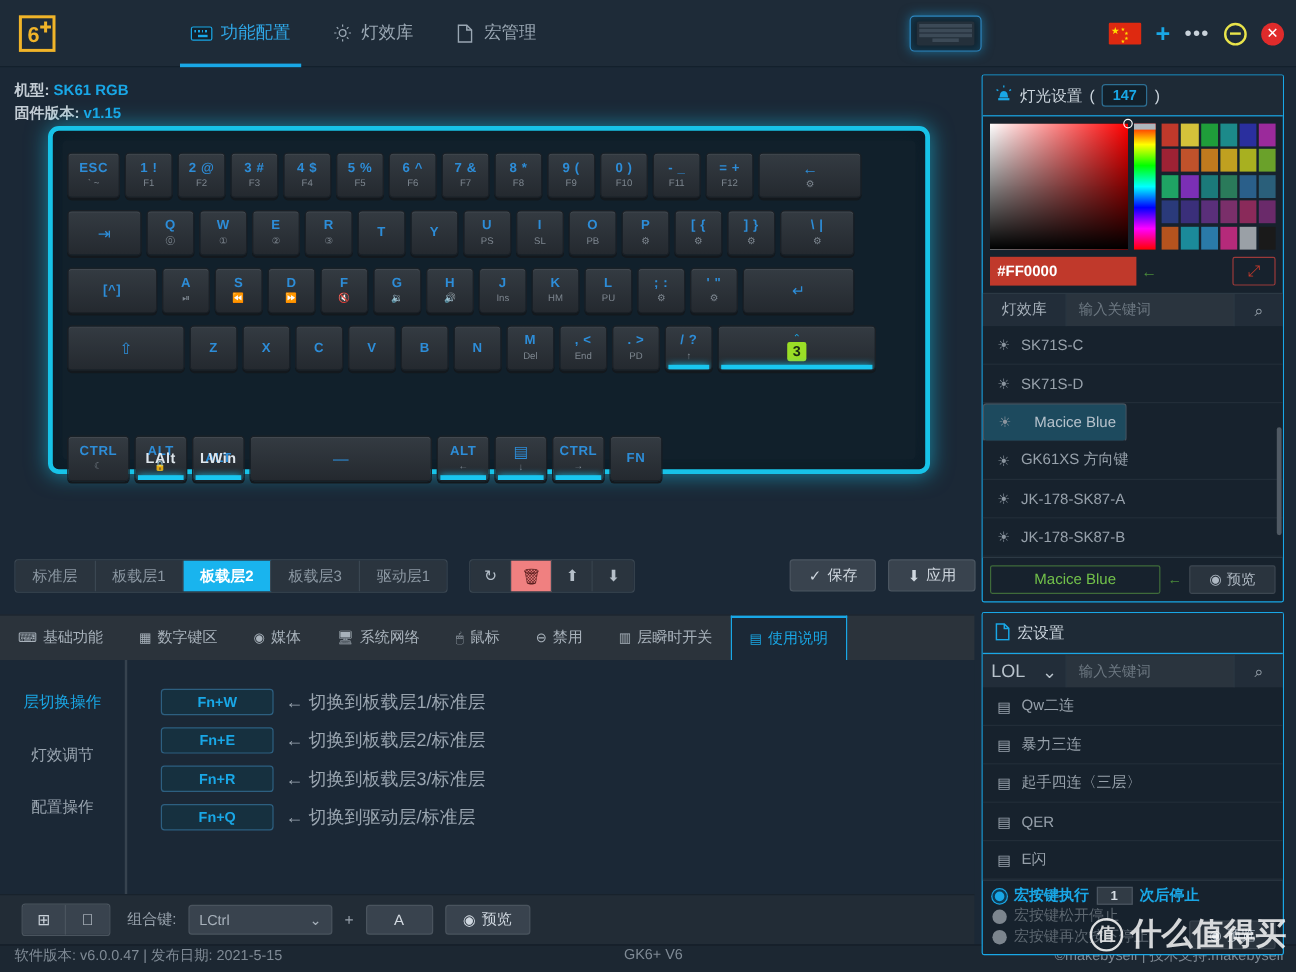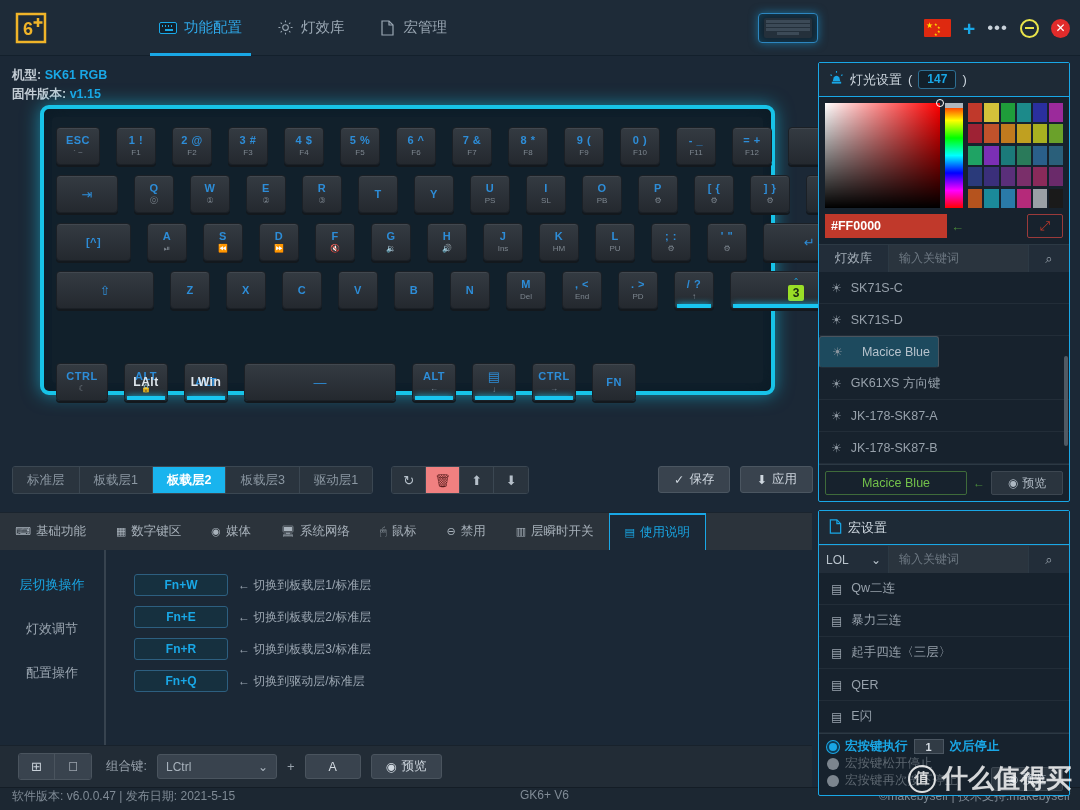--- a/index.html
+++ b/index.html
@@ -61,21 +61,21 @@
 
   
   .kbpanel{
     position:absolute;left:40px;top:105px;width:735px;height:290px;
     border-radius:9px;background:#10202c;
     border:4px solid #17c3e8;
     box-shadow:0 0 18px rgba(23,195,232,.6),inset 0 0 22px rgba(10,25,36,.9);
     padding:8px;
   }
   .kbinner{position:relative;width:100%;height:100%;background:#11202b;border-radius:4px;}
-  .krow{position:absolute;left:4px;display:flex;gap:16px;}
+  .krow{position:absolute;left:4px;display:flex;gap:4px;}
   .key{
     position:relative;background:linear-gradient(#3a424a,#2b3137);border-radius:4px;
     border:1px solid #1b2026;height:38px;width:38px;
     box-shadow:0 2px 0 #13181d, inset 0 1px 0 rgba(255,255,255,.07);
     display:flex;flex-direction:column;align-items:center;justify-content:center;
     cursor:pointer;overflow:hidden;
   }
   .key .top{font-size:11px;font-weight:bold;color:#2d8dd8;line-height:12px;letter-spacing:.5px;}
   .key .bot{font-size:8px;color:#7d868f;line-height:10px;margin-top:2px;}
   .key.dark{background:linear-gradient(#343b42,#24292f);}
@@ -116,21 +116,21 @@
   
   .usage{position:absolute;left:0;top:550px;width:812px;height:195px;background:#1b2836;display:flex;}
   .usleft{width:106px;padding-top:26px;display:flex;flex-direction:column;gap:26px;align-items:center;
     border-right:2px solid #37434f;}
   .usleft div{font-size:13px;color:#9aa5b0;cursor:pointer;}
   .usleft div.active{color:#19a7e6;}
   .usright{padding:24px 0 0 28px;display:flex;flex-direction:column;gap:10px;}
   .urow{display:flex;align-items:center;gap:10px;}
   .keybtn{width:94px;height:22px;border:1px solid #2d5f80;border-radius:3px;background:#16303f;
     color:#19a7e6;font-size:12px;font-weight:bold;display:flex;align-items:center;justify-content:center;cursor:pointer;}
-  .udesc{font-size:12px;color:#9aa5b0;}
+  .udesc{font-size:15px;color:#9aa5b0;}
 
   
   .botbar{position:absolute;left:0;top:745px;width:812px;height:42px;background:#222c36;
     display:flex;align-items:center;padding-left:18px;gap:10px;border-top:1px solid #18222c;}
   .osgrp{display:flex;border:1px solid #4a545e;border-radius:3px;overflow:hidden;}
   .osbtn{width:36px;height:25px;display:flex;align-items:center;justify-content:center;background:#39434e;
     border-right:1px solid #4a545e;color:#c8d0d8;font-size:13px;cursor:pointer;}
   .osbtn:last-child{border-right:none;}
   .comblabel{font-size:12.5px;color:#98a2ac;margin-left:4px;}
   .sel{width:120px;height:25px;background:#39434e;border:1px solid #4a545e;border-radius:3px;
@@ -175,21 +175,21 @@
   
   .srow{display:flex;height:28px;border-top:1px solid #2c3views;}
   .srow{display:flex;height:28px;border-top:1px solid #2c3944;}
   .slabel{width:70px;display:flex;align-items:center;justify-content:center;font-size:12.5px;color:#a5afb9;
     background:#222d39;border-right:1px solid #2c3944;cursor:pointer;}
   .sinput{flex:1;display:flex;align-items:center;padding-left:10px;font-size:12px;color:#6d7882;
     background:#2a343e;border-right:1px solid #2c3944;}
   .sicon{width:40px;display:flex;align-items:center;justify-content:center;color:#9aa4ae;font-size:13px;
     background:#222d39;cursor:pointer;}
   .seldrop{width:70px;display:flex;align-items:center;justify-content:space-between;padding:0 7px;
-    font-size:12px;color:#b9c3cc;background:#222d39;border-right:1px solid #2c3944;cursor:pointer;}
+    font-size:15px;color:#b9c3cc;background:#222d39;border-right:1px solid #2c3944;cursor:pointer;}
 
   .list{background:#17222d;max-height:none;overflow:hidden;position:relative;}
   .li{height:32px;display:flex;align-items:center;gap:9px;padding-left:12px;font-size:12.5px;
     color:#97a1ab;border-bottom:1px solid #222d38;cursor:pointer;}
   .li.sel{background:#1d4a5e;color:#b6c2cc;}
   .bulb{color:#8a949e;font-size:12px;}
   .docic{color:#9aa4ae;font-size:12px;}
   .scroll{position:absolute;right:1px;top:84px;width:4px;height:90px;background:#505a64;border-radius:2px;}
 
   .footrow{display:flex;align-items:center;gap:6px;padding:6px;border-top:1px solid #2c3944;}

